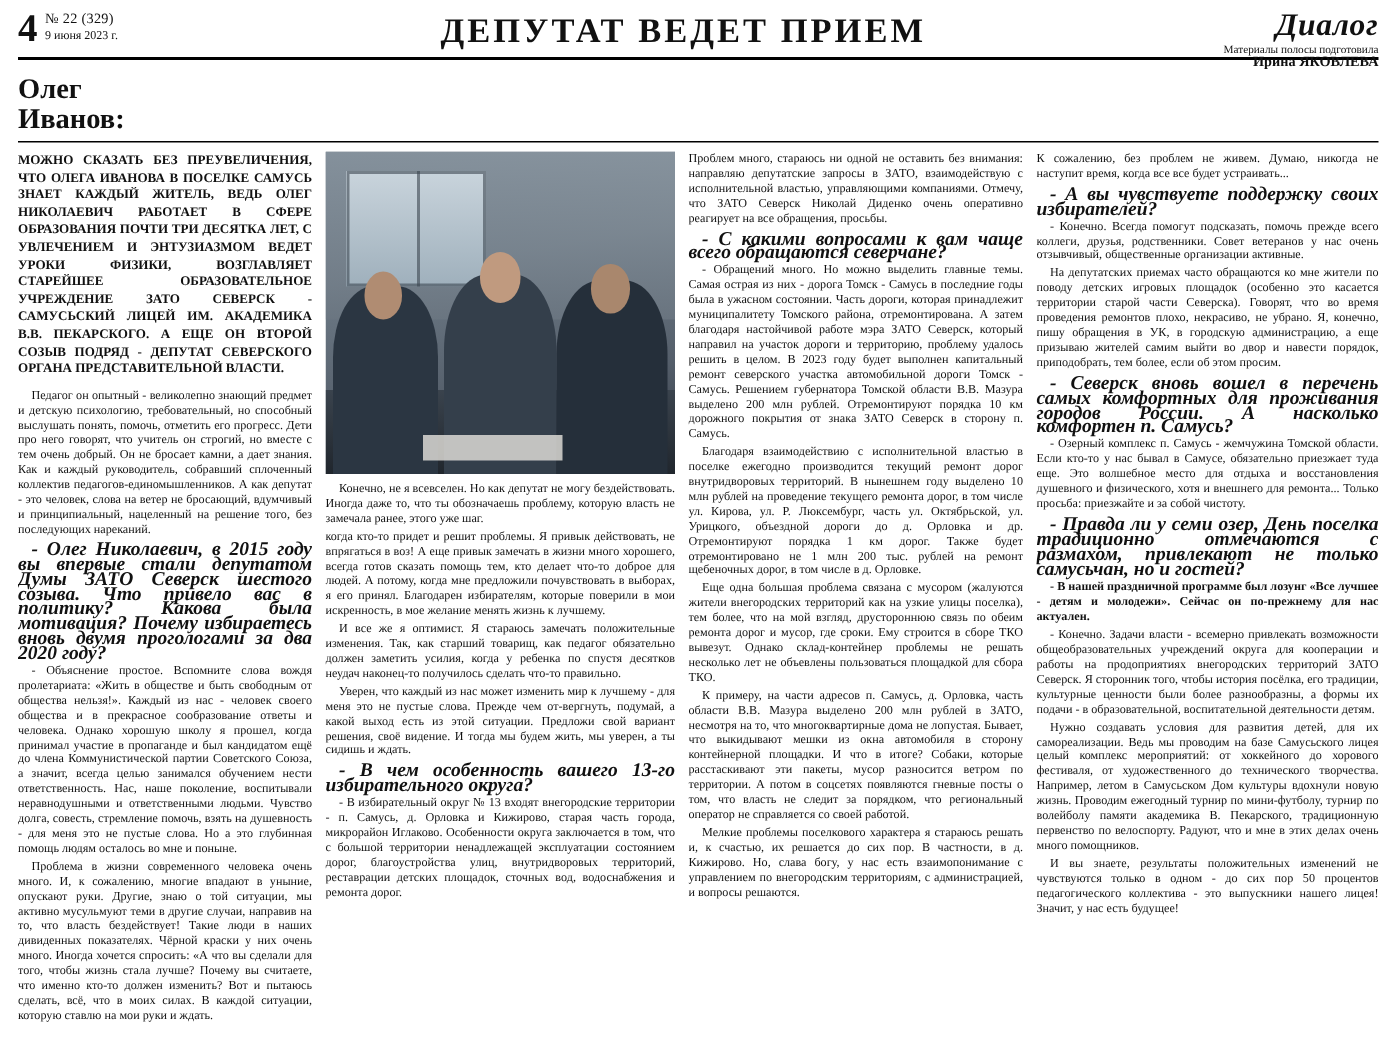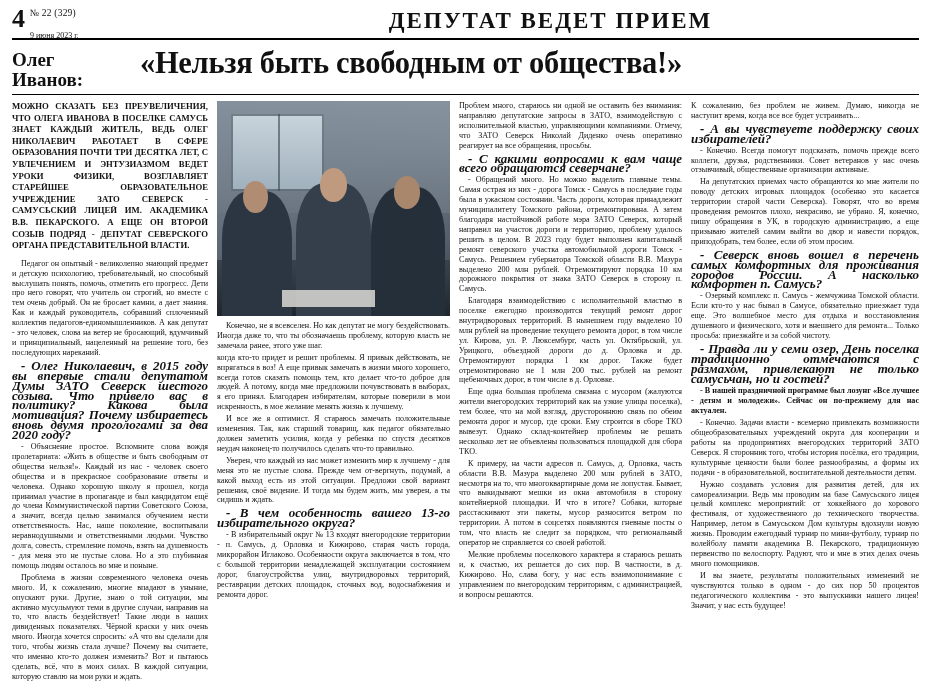--- a/index.html
+++ b/index.html
@@ -50,21 +50,20 @@
   }
   .issue-no {
     font-size: 9.5px;
     font-weight: normal;
     letter-spacing: .2px;
     line-height: 11px;
   }
   .issue-date {
     font-size: 8px;
     line-height: 10px;
-    margin-top: 12px;
   }
   .mh-center {
     flex: 1 1 auto;
     text-align: center;
     padding-top: 2px;
   }
   .mh-center .rubric {
     font-family: "Liberation Serif", serif;
     font-size: 23px;
     font-weight: bold;
@@ -231,28 +230,32 @@
     <div class="mh-left">
       <div class="page-num">4</div>
       <div class="issue-block">
         <div class="issue-no">№ 22 (329)</div>
         <div class="issue-date">9 июня 2023 г.</div>
       </div>
     </div>
     <div class="mh-center">
       <div class="rubric">ДЕПУТАТ ВЕДЕТ ПРИЕМ</div>
     </div>
+    <div class="mh-right">
+      <div class="logo">Диалог</div>
+      <div class="credit-line">Материалы полосы подготовила</div>
+      <div class="credit-name">Ирина ЯКОВЛЕВА</div>
+    </div>
   </div>
 
   <div class="headline-row">
     <div class="hl-name">
       <div>Олег</div>
       <div>Иванов:</div>
     </div>
-    <div class="hl-quote">«Нельзя быть свободным от общества!»</div>
   </div>
 
   <div class="columns clip">
 
     <div class="col col1 clip">
       <div class="lead">МОЖНО СКАЗАТЬ БЕЗ ПРЕУВЕЛИЧЕНИЯ, ЧТО ОЛЕГА ИВАНОВА В ПОСЕЛКЕ САМУСЬ ЗНАЕТ КАЖДЫЙ ЖИТЕЛЬ, ВЕДЬ ОЛЕГ НИКОЛАЕВИЧ РАБОТАЕТ В СФЕРЕ ОБРАЗОВАНИЯ ПОЧТИ ТРИ ДЕСЯТКА ЛЕТ, С УВЛЕЧЕНИЕМ И ЭНТУЗИАЗМОМ ВЕДЕТ УРОКИ ФИЗИКИ, ВОЗГЛАВЛЯЕТ СТАРЕЙШЕЕ ОБРАЗОВАТЕЛЬНОЕ УЧРЕЖДЕНИЕ ЗАТО СЕВЕРСК - САМУСЬСКИЙ ЛИЦЕЙ ИМ. АКАДЕМИКА В.В. ПЕКАРСКОГО. А ЕЩЕ ОН ВТОРОЙ СОЗЫВ ПОДРЯД - ДЕПУТАТ СЕВЕРСКОГО ОРГАНА ПРЕДСТАВИТЕЛЬНОЙ ВЛАСТИ.</div>
       <p class="body">Педагог он опытный - великолепно знающий предмет и детскую психологию, требовательный, но способный выслушать понять, помочь, отметить его прогресс. Дети про него говорят, что учитель он строгий, но вместе с тем очень добрый. Он не бросает камни, а дает знания. Как и каждый руководитель, собравший сплоченный коллектив педагогов-единомышленников. А как депутат - это человек, слова на ветер не бросающий, вдумчивый и принципиальный, нацеленный на решение того, без последующих нареканий.</p>
       <p class="q">- Олег Николаевич, в 2015 году вы впервые стали депутатом Думы ЗАТО Северск шестого созыва. Что привело вас в политику? Какова была мотивация? Почему избираетесь вновь двумя прогологами за два 2020 году?</p>
       <p class="body">- Объяснение простое. Вспомните слова вождя пролетариата: «Жить в обществе и быть свободным от общества нельзя!». Каждый из нас - человек своего общества и в прекрасное сообразование ответы и человека. Однако хорошую школу я прошел, когда принимал участие в пропаганде и был кандидатом ещё до члена Коммунистической партии Советского Союза, а значит, всегда целью занимался обучением нести ответственность. Нас, наше поколение, воспитывали неравнодушными и ответственными людьми. Чувство долга, совесть, стремление помочь, взять на душевность - для меня это не пустые слова. Но а это глубинная помощь людям осталось во мне и поныне.</p>
       <p class="body">Проблема в жизни современного человека очень много. И, к сожалению, многие впадают в уныние, опускают руки. Другие, знаю о той ситуации, мы активно мусульмуют теми в другие случаи, направив на то, что власть бездействует! Такие люди в наших дивиденных показателях. Чёрной краски у них очень много. Иногда хочется спросить: «А что вы сделали для того, чтобы жизнь стала лучше? Почему вы считаете, что именно кто-то должен изменить? Вот и пытаюсь сделать, всё, что в моих силах. В каждой ситуации, которую ставлю на мои руки и ждать.</p>

